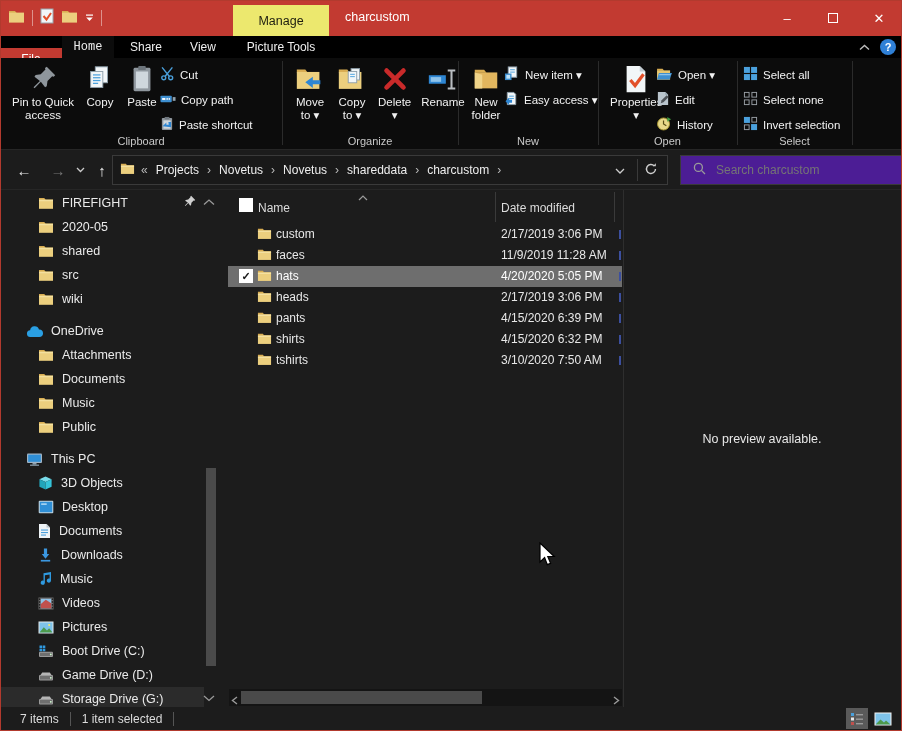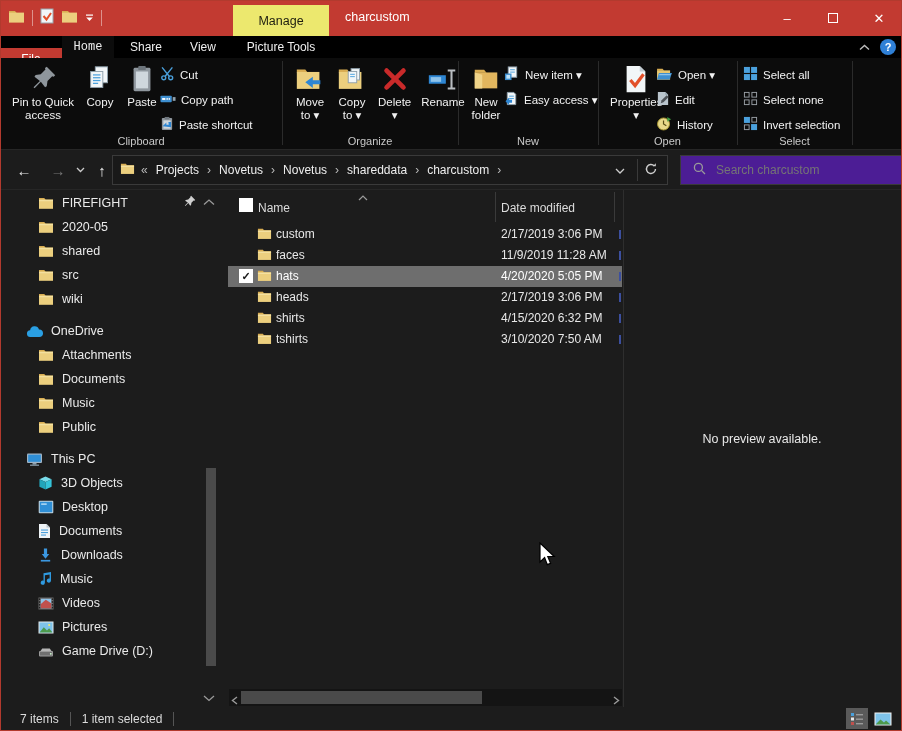--- a/index.html
+++ b/index.html
@@ -648,27 +648,54 @@
               <rect x="1.5" y="1.5" width="13" height="10" fill="#7ec3ea"></rect>
               <path fill="#4d9a4d" d="M1.5 11.5l4.3-5.2 3.2 3.2 2.1-2.2 3.4 4.2z"></path>
               <circle cx="11.2" cy="4" r="1.1" fill="#f7e96b"></circle>
             </svg>
           </span>
           <span class="slabel">Pictures</span>
         </div>
         <div class="side-row" style="padding-left: 38px;">
           <span style="display: flex;">
             <svg width="16" height="13" viewBox="0 0 16 13">
+              <g fill="#2f9ae0">
+                <rect x="1.5" y="0.5" width="2.6" height="2.6"></rect>
+                <rect x="4.7" y="0.5" width="2.6" height="2.6"></rect>
+                <rect x="1.5" y="3.7" width="2.6" height="2.6"></rect>
+                <rect x="4.7" y="3.7" width="2.6" height="2.6"></rect>
+              </g>
+              <rect x="1" y="6.8" width="14" height="5.2" rx="1" fill="#9a9a9a"></rect>
+              <rect x="2" y="7.8" width="12" height="3.2" fill="#6f6f6f"></rect>
+              <circle cx="12.8" cy="9.4" r="0.9" fill="#d3ffd3"></circle>
+            </svg>
+          </span>
+          <span class="slabel">Boot Drive (C:)</span>
+        </div>
+        <div class="side-row" style="padding-left: 38px;">
+          <span style="display: flex;">
+            <svg width="16" height="13" viewBox="0 0 16 13">
               <path fill="#b5b5b5" d="M2.5 6l1.7-2.6h7.6L13.5 6z"></path>
               <rect x="1" y="6" width="14" height="5.5" rx="1" fill="#9a9a9a"></rect>
               <rect x="2" y="7" width="12" height="3.5" fill="#6f6f6f"></rect>
               <circle cx="12.8" cy="8.8" r="0.9" fill="#d3ffd3"></circle>
             </svg>
           </span>
           <span class="slabel">Game Drive (D:)</span>
+        </div>
+        <div class="side-row hover" style="padding-left: 38px;">
+          <span style="display: flex;">
+            <svg width="16" height="13" viewBox="0 0 16 13">
+              <path fill="#b5b5b5" d="M2.5 6l1.7-2.6h7.6L13.5 6z"></path>
+              <rect x="1" y="6" width="14" height="5.5" rx="1" fill="#9a9a9a"></rect>
+              <rect x="2" y="7" width="12" height="3.5" fill="#6f6f6f"></rect>
+              <circle cx="12.8" cy="8.8" r="0.9" fill="#d3ffd3"></circle>
+            </svg>
+          </span>
+          <span class="slabel">Storage Drive (G:)</span>
         </div>
       </div>
 
     <div class="sb-v" style="left:203px;top:5px;">
       <svg width="12" height="7">
           <path d="M1 5.5L6 1l5 4.5" stroke="#9a9a9a" stroke-width="1.3" fill="none"></path>
         </svg>
     </div>
     <div class="sb-thumb"></div>
     <div class="sb-v" style="left:203px;top:501px;">
@@ -723,20 +750,30 @@
             <span class="bluedash"></span>
           </div>
           <div class="file-row">
             <span class="ficon"><svg width="15" height="15" viewBox="0 0 16 16">
                 <path fill="#d9ad52" d="M1 3h5.3l1.4 1.9H1z"></path>
                 <rect x="1" y="4.4" width="14" height="9.4" fill="#eccf7e"></rect>
                 <path fill="#f6e4a8" d="M1 5.2h14v1H1z"></path>
               </svg></span>
             <span class="fname">heads</span>
             <span class="fdate">2/17/2019 3:06 PM</span>
+            <span class="bluedash"></span>
+          </div>
+          <div class="file-row">
+            <span class="ficon"><svg width="15" height="15" viewBox="0 0 16 16">
+                <path fill="#d9ad52" d="M1 3h5.3l1.4 1.9H1z"></path>
+                <rect x="1" y="4.4" width="14" height="9.4" fill="#eccf7e"></rect>
+                <path fill="#f6e4a8" d="M1 5.2h14v1H1z"></path>
+              </svg></span>
+            <span class="fname">pants</span>
+            <span class="fdate">4/15/2020 6:39 PM</span>
             <span class="bluedash"></span>
           </div>
           <div class="file-row">
             <span class="ficon"><svg width="15" height="15" viewBox="0 0 16 16">
                 <path fill="#d9ad52" d="M1 3h5.3l1.4 1.9H1z"></path>
                 <rect x="1" y="4.4" width="14" height="9.4" fill="#eccf7e"></rect>
                 <path fill="#f6e4a8" d="M1 5.2h14v1H1z"></path>
               </svg></span>
             <span class="fname">shirts</span>
             <span class="fdate">4/15/2020 6:32 PM</span>

